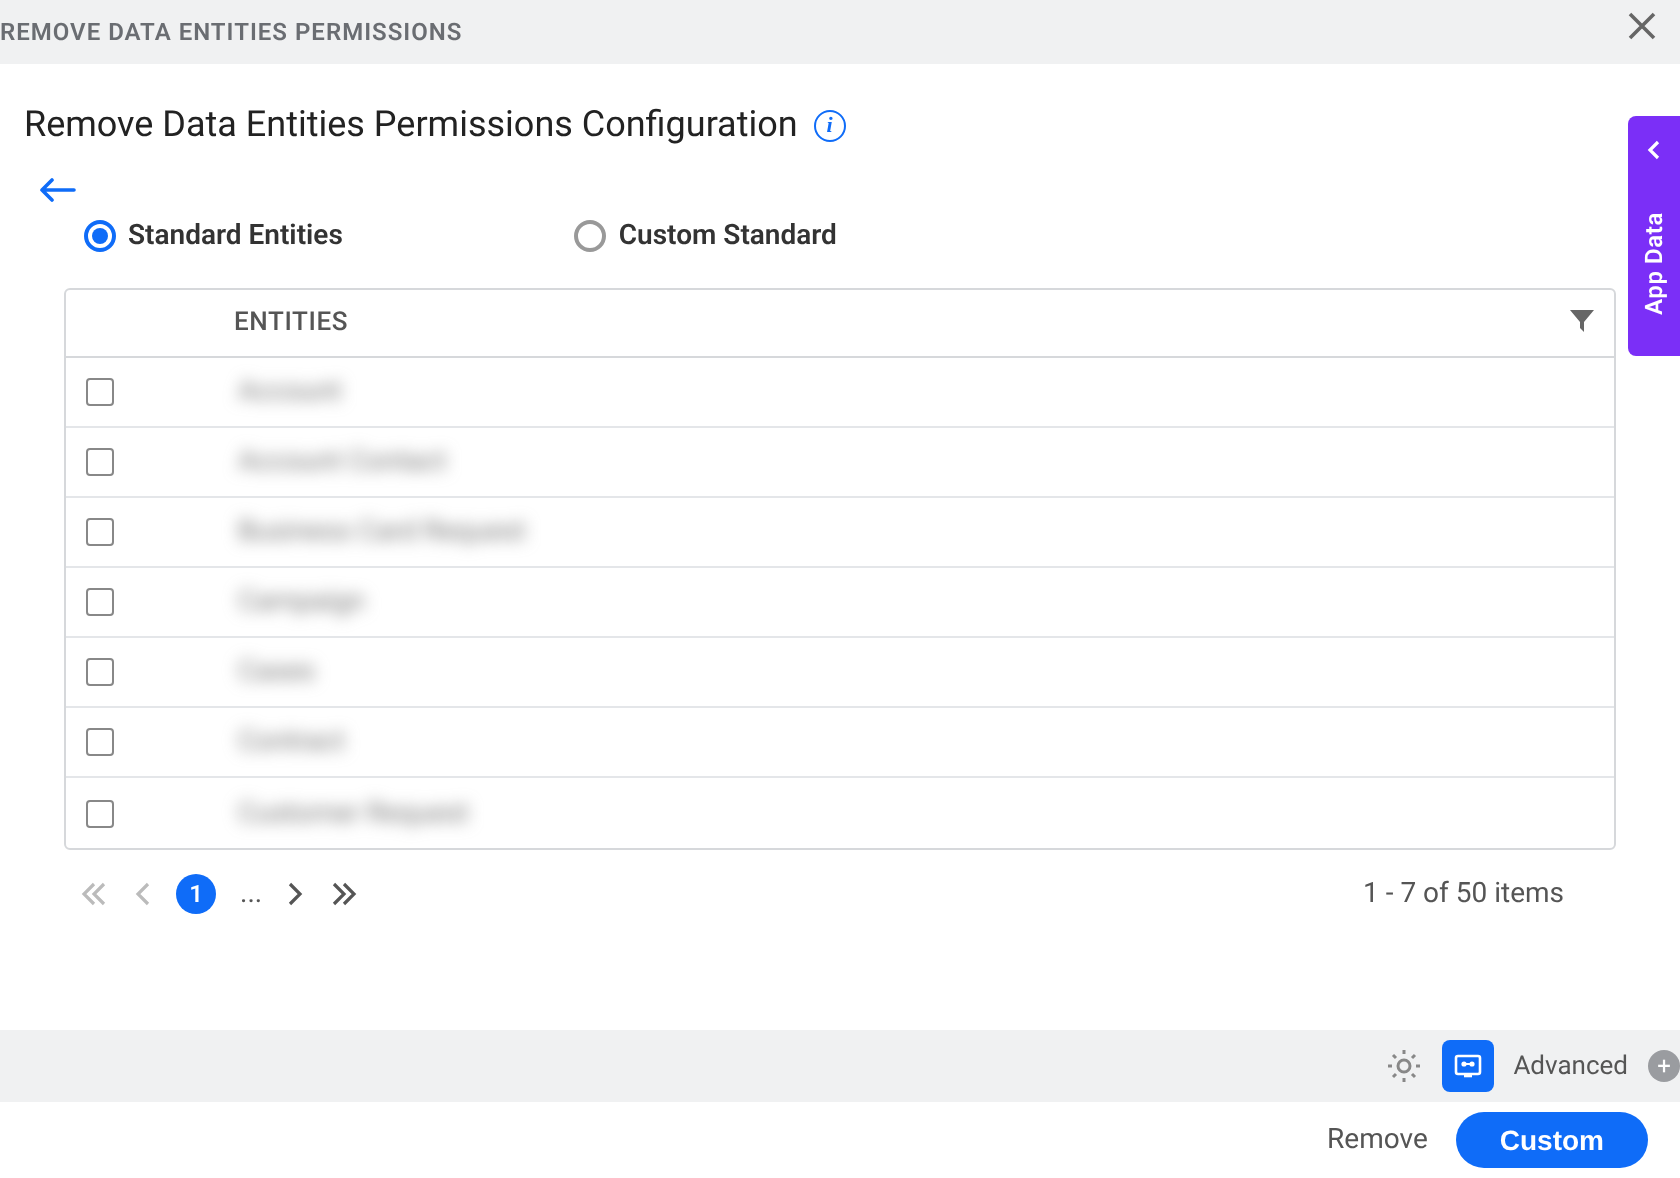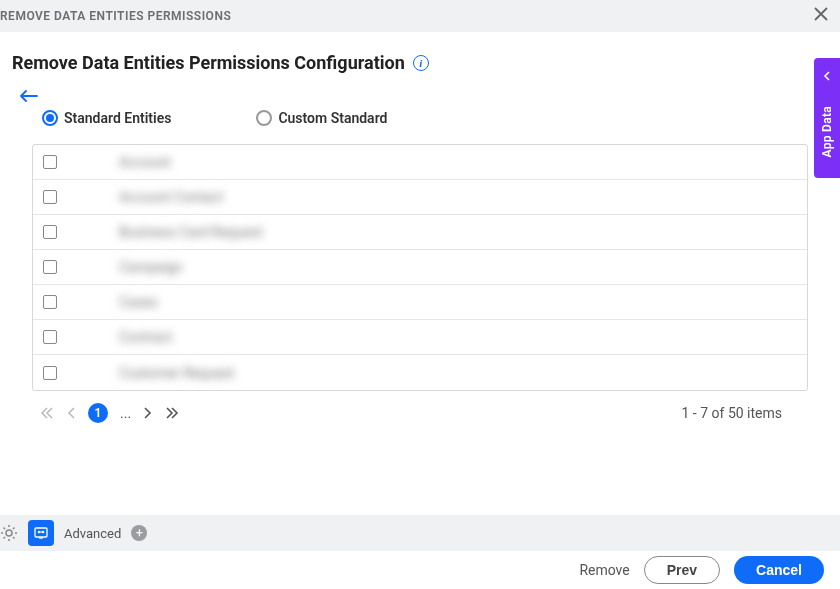--- a/index.html
+++ b/index.html
@@ -38,21 +38,21 @@
       padding: 20px 12px 0 12px;
     }
     .page-title-row {
       display: flex;
       align-items: center;
       gap: 8px;
       margin-bottom: 12px;
     }
     .page-title {
       font-size: 18px;
-      font-weight: 700;
+      font-weight: 400;
       color: #222;
     }
     .info-icon {
       width: 16px;
       height: 16px;
       border: 1.5px solid #0f6cf8;
       border-radius: 50%;
       display: inline-flex;
       align-items: center;
       justify-content: center;
@@ -67,21 +67,21 @@
       padding-left: 8px;
     }
     .back-arrow {
       color: #0f6cf8;
       font-size: 18px;
       cursor: pointer;
       display: inline-block;
     }
     .radio-row {
       display: flex;
-      gap: 85px;
+      gap: 116px;
       padding-left: 30px;
       margin-bottom: 18px;
       align-items: center;
     }
     .radio-option {
       display: flex;
       align-items: center;
       gap: 6px;
       cursor: pointer;
     }
@@ -206,21 +206,21 @@
     }
     .footer-bar {
       position: absolute;
       bottom: 38px;
       left: 0;
       right: 0;
       background: #f0f1f2;
       height: 36px;
       display: flex;
       align-items: center;
-      justify-content: flex-start;
+      justify-content: flex-end;
       gap: 10px;
     }
     .gear-icon {
       color: #888;
       cursor: pointer;
       display: inline-flex;
     }
     .designer-box {
       width: 26px;
       height: 26px;
@@ -348,20 +348,28 @@
         </span>
       <span class="radio-label">Standard Entities</span>
     </div>
     <div class="radio-option">
       <span class="radio-circle"></span>
       <span class="radio-label">Custom Standard</span>
     </div>
   </div>
 
   <div class="table-container">
+    <div class="table-header">
+      <span class="table-header-label">ENTITIES</span>
+      <span class="filter-icon">
+        <svg width="12" height="12" viewBox="0 0 12 12">
+            <path d="M0 0 L12 0 L7 6 L7 11 L5 9 L5 6 Z" fill="#666"></path>
+          </svg>
+      </span>
+    </div>
     <div class="table-row">
       <span class="checkbox"></span>
       <span class="entity-name">Account</span>
     </div>
     <div class="table-row">
       <span class="checkbox"></span>
       <span class="entity-name">Account Contact</span>
     </div>
     <div class="table-row">
       <span class="checkbox"></span>
@@ -429,22 +437,21 @@
         <path d="M6 7 L10 7" stroke="#fff" stroke-width="1"></path>
         <path d="M6 13 L10 13" stroke="#fff" stroke-width="1.3"></path>
       </svg>
   </span>
   <span class="advanced-label">Advanced</span>
   <span class="add-circle">+</span>
 </div>
 
 <div class="action-bar">
   <span class="cancel-btn">Remove</span>
-  <button class="prev-btn">Prev</button>
-  <button class="finish-btn">Cancel</button>
+  <button class="finish-btn">Custom</button>
 </div>
 
 <div class="side-tab">
   <span class="side-tab-chevron">
     <svg width="8" height="10" viewBox="0 0 8 10">
         <path d="M6 1 L2 5 L6 9" stroke="#fff" stroke-width="1.6" fill="none"></path>
       </svg>
   </span>
   <span class="side-tab-text">App Data</span>
 </div>

